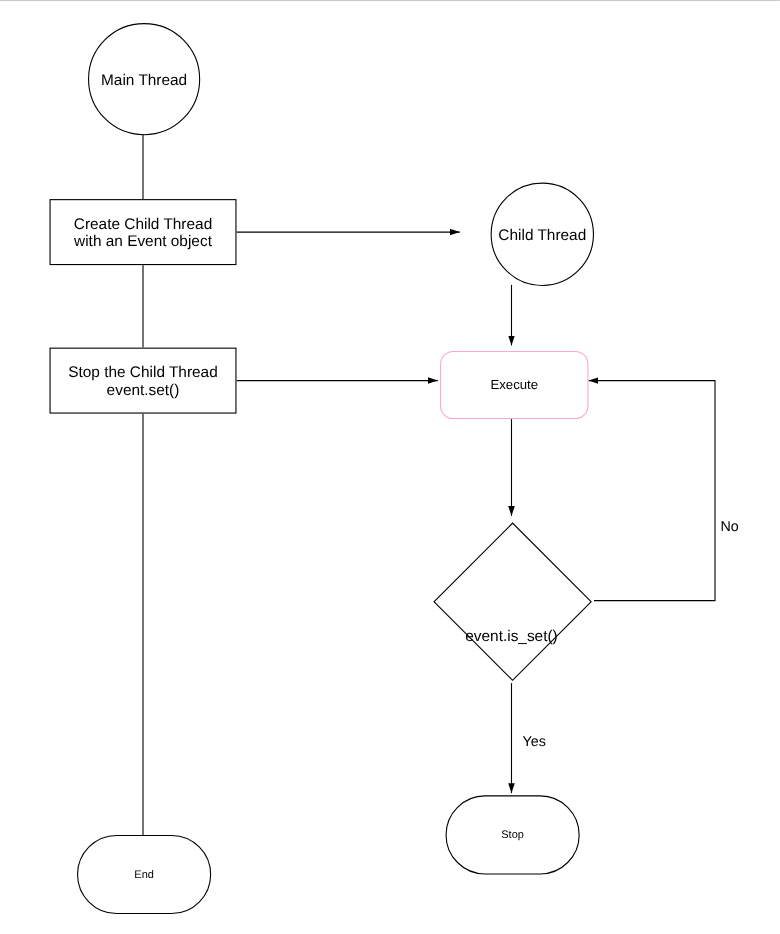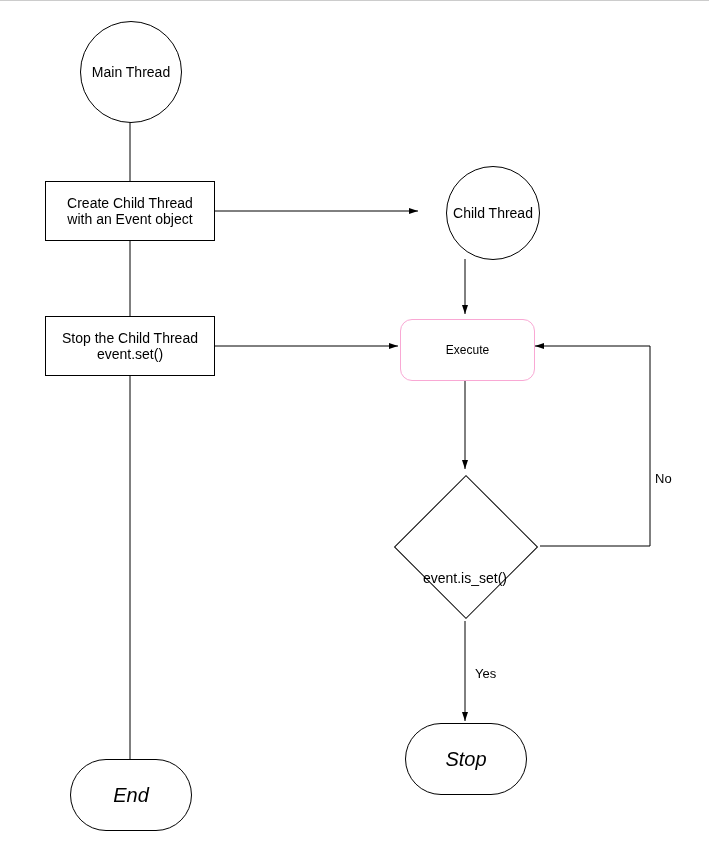--- a/index.html
+++ b/index.html
@@ -50,22 +50,21 @@
     }
     .pill {
       position: absolute;
       border: 1px solid #000;
       border-radius: 999px;
       display: flex;
       align-items: center;
       justify-content: center;
       text-align: center;
       background: #fff;
-      font-size: 20px;
-      font-style: italic;
+      font-size: 10px;
     }
     .diamond {
       position: absolute;
       width: 100px;
       height: 100px;
       transform: rotate(45deg);
       border: 1px solid #000;
       background: #fff;
     }
     .diamond-label {

